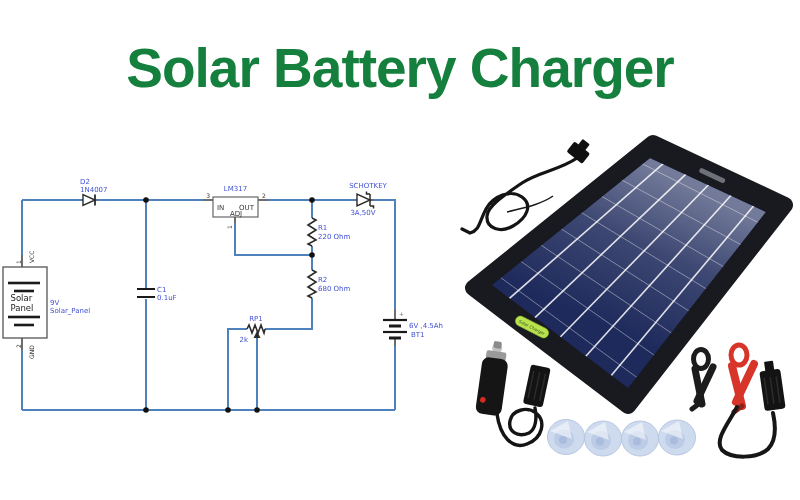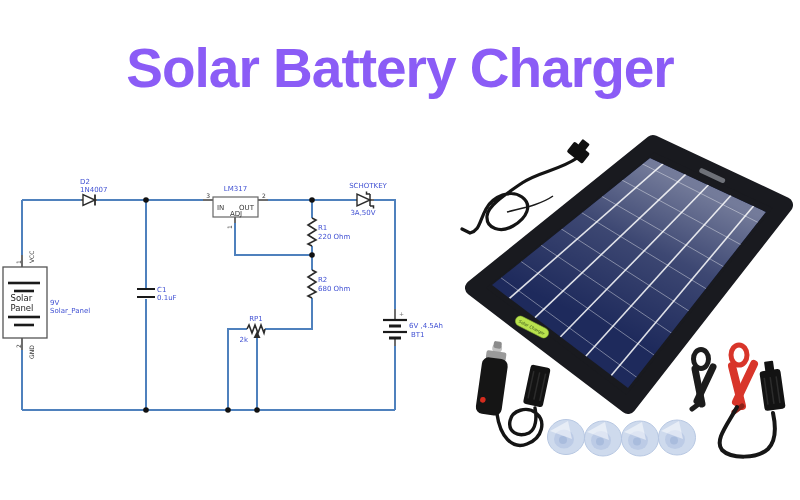--- a/index.html
+++ b/index.html
@@ -2,21 +2,21 @@
 <html><head>
 <meta charset="utf-8">
 <style>
   html,body{margin:0;padding:0;}
   body{
     width:800px;height:500px;background:#ffffff;overflow:hidden;position:relative;
     font-family:"Liberation Sans",sans-serif;
   }
   .page-title{
     position:absolute;top:36px;left:0;width:800px;text-align:center;
-    font-size:55px;font-weight:bold;letter-spacing:-1px;color:#8b5cf6;
+    font-size:55px;font-weight:bold;letter-spacing:-1px;color:#15803d;
   }
   .circuit-svg{position:absolute;left:0;top:140px;}
   .photo-svg{position:absolute;left:440px;top:120px;}
   svg text{font-family:"DejaVu Sans","Liberation Sans",sans-serif;}
   .lbl{fill:#4151d3;font-size:7px;}
   .pinlbl{fill:#333333;font-size:7px;}
   .pinnum{fill:#333333;font-size:6px;}
   .wire{stroke:#4f81bd;stroke-width:2;fill:none;}
   .stub{stroke:#3c3c3c;stroke-width:1.5;fill:none;}
   .sym{stroke:#2b2b2b;stroke-width:1.6;fill:none;}

